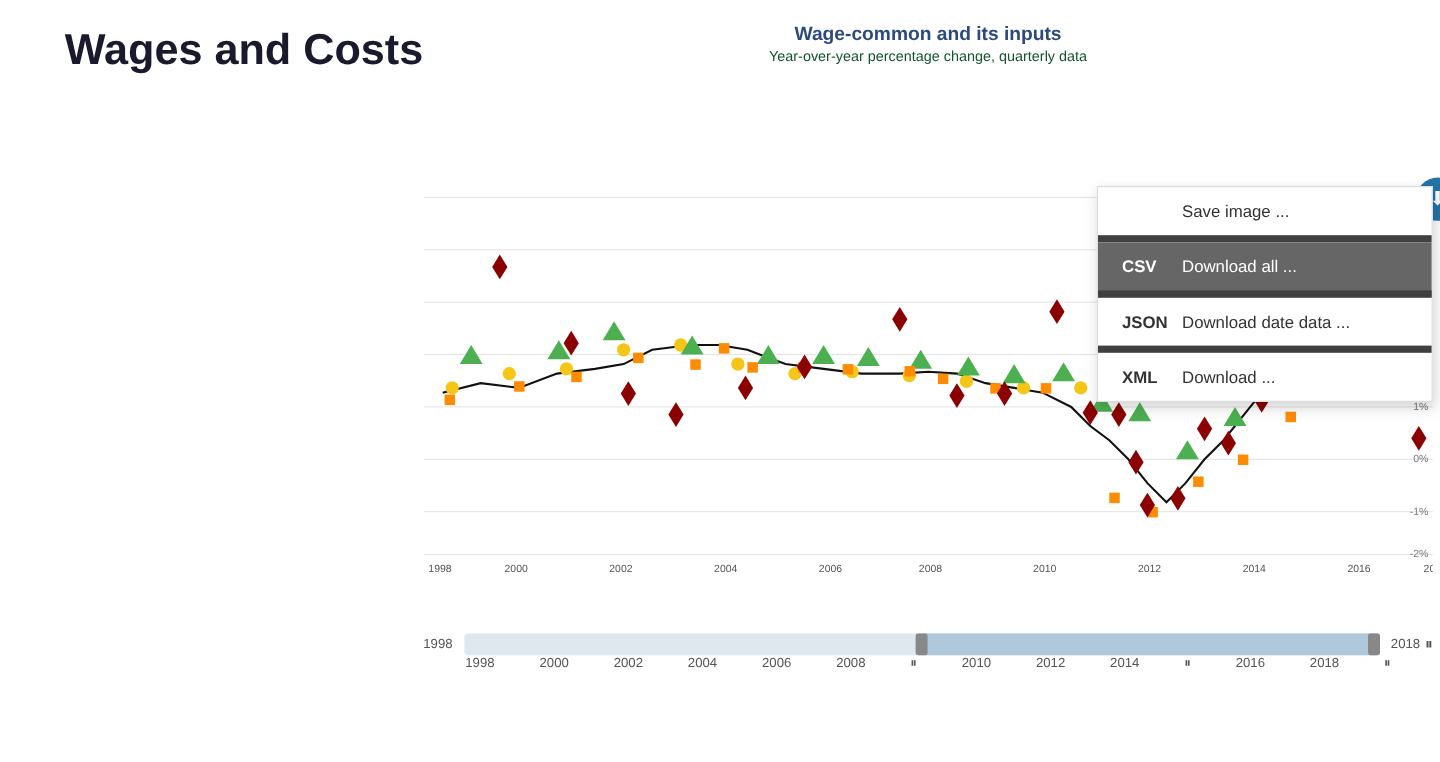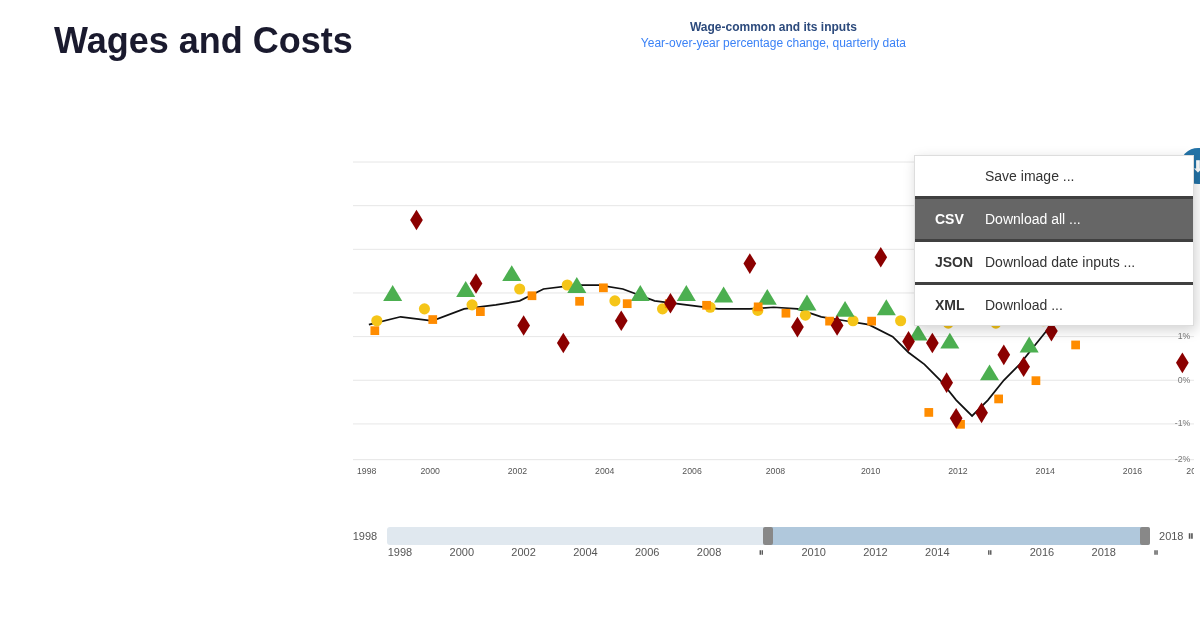--- a/index.html
+++ b/index.html
@@ -38,29 +38,29 @@
       font-weight: 500;
     }
     .chart-wrapper {
       flex: 1;
       display: flex;
       flex-direction: column;
       position: relative;
     }
     .chart-title {
       text-align: center;
-      font-size: 12px;
+      font-size: 16px;
       font-weight: 700;
       color: #2c4a7c;
       margin-bottom: 2px;
     }
     .chart-subtitle {
       text-align: center;
       font-size: 12px;
-      color: #3b82f6;
+      color: #14532d;
       margin-bottom: 5px;
     }
     .chart-area {
       flex: 1;
       position: relative;
       background: #fff;
       display: flex;
     }
     .chart-svg-container {
       flex: 1;
@@ -81,21 +81,21 @@
       z-index: 100;
       min-width: 280px;
     }
     .dropdown-item {
       display: flex;
       align-items: center;
       padding: 12px 20px;
       cursor: pointer;
       font-size: 14px;
       color: #333;
-      border-bottom: 3px solid #404040;
+      border-bottom: 6px solid #404040;
     }
     .dropdown-item:last-child {
       border-bottom: none;
     }
     .dropdown-item.active {
       background: #666;
       color: #fff;
     }
     .dropdown-item .format-tag {
       font-weight: 700;
@@ -291,21 +291,21 @@
     <div class="dropdown-item">
       <span class="format-tag">&nbsp;</span>
       <span>Save image ...</span>
     </div>
     <div class="dropdown-item active">
       <span class="format-tag">CSV</span>
       <span>Download all ...</span>
     </div>
     <div class="dropdown-item">
       <span class="format-tag format-tag-gray">JSON</span>
-      <span>Download date inputs ...</span>
+      <span>Download date data ...</span>
     </div>
     <div class="dropdown-item">
       <span class="format-tag format-tag-gray">XML</span>
       <span>Download ...</span>
     </div>
   </div>
 
   <div class="download-btn" style="position:absolute;top:148px;right:8px;">
     <span style="font-size:16px;">⬇</span>
   </div>

